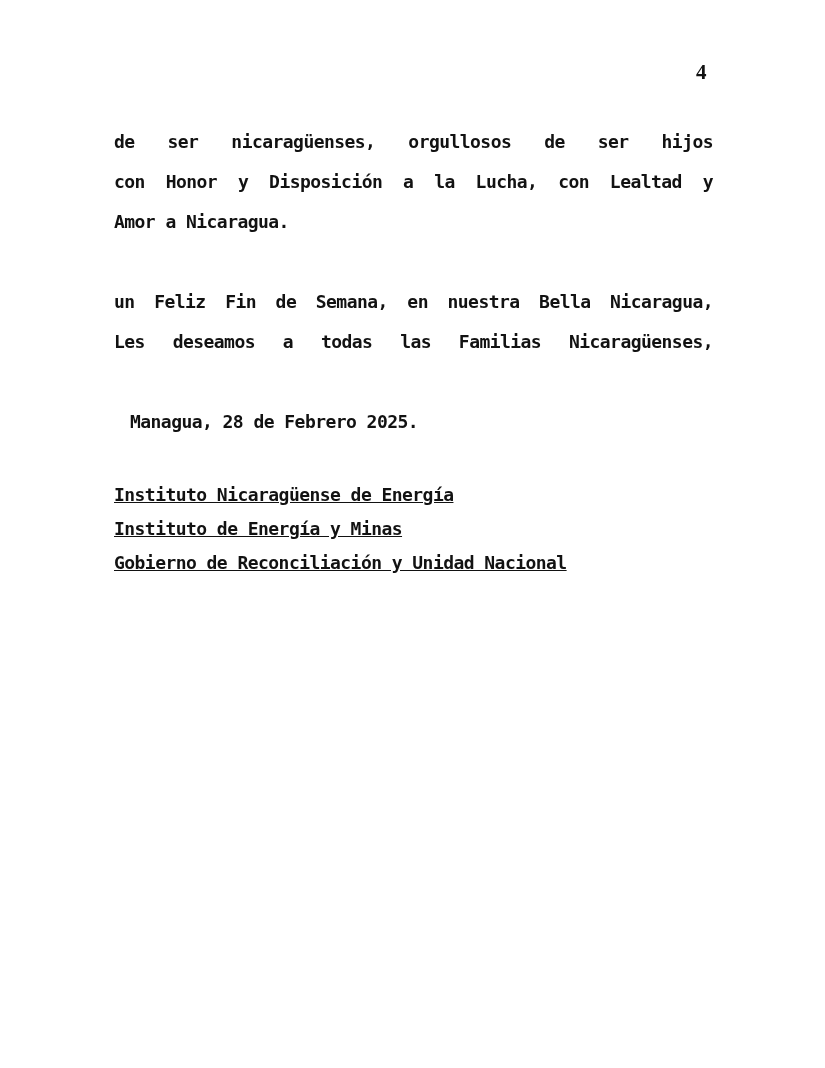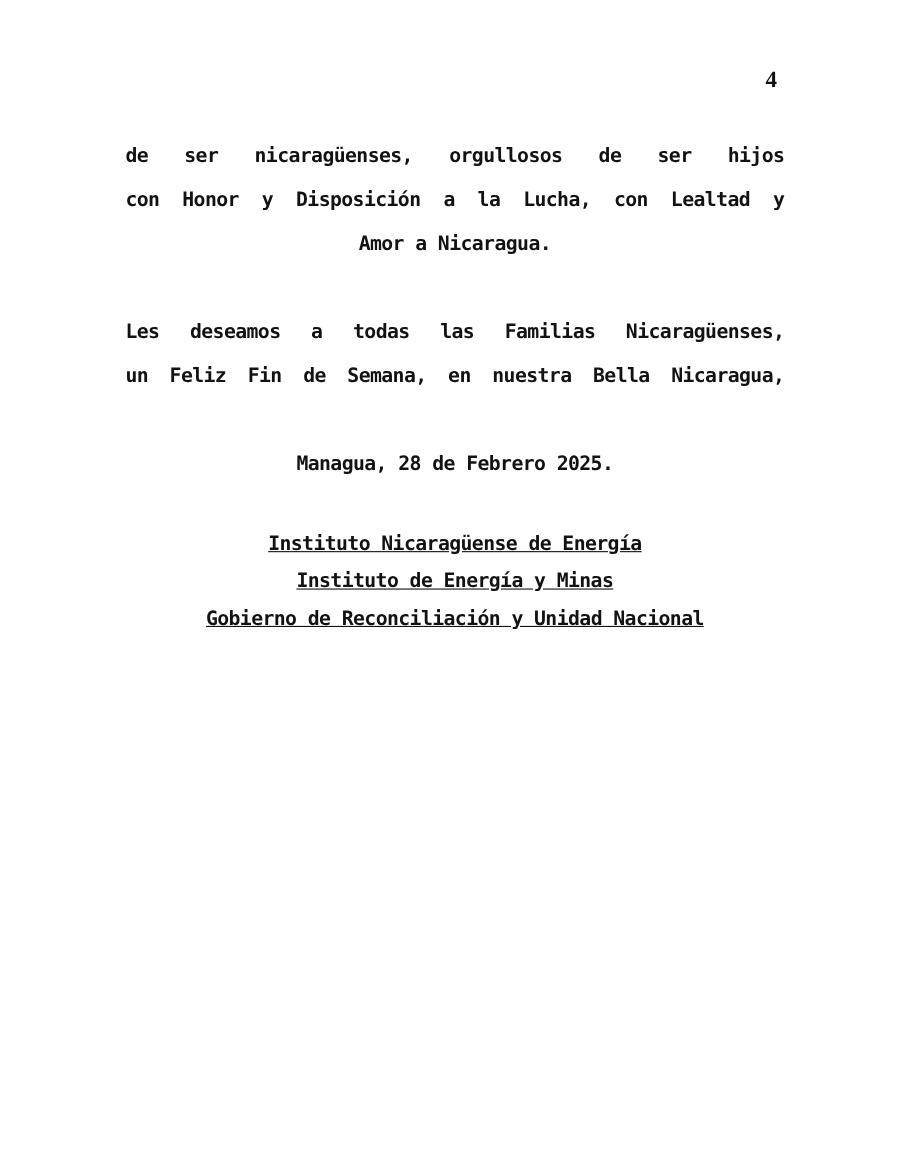--- a/index.html
+++ b/index.html
@@ -45,44 +45,44 @@
   .para { margin-bottom: 40px; }
 
   
   .jline {
     text-align: justify;
     text-align-last: justify;
     text-justify: inter-word;
     white-space: normal;
   }
 
-  .lline { text-align: center; }
+  .lline { text-align: left; }
 
-  .dateline { margin-bottom: 36px; }
+  .dateline { margin-bottom: 36px; margin-left: 16px; }
 
   .signature { line-height: 34px; text-decoration: underline; }
 </style>
 </head>
 <body>
 
 <div class="page">
 
   <div class="page-number">4</div>
 
   <div class="body-text">
 
     <div class="para">
       <div class="jline">de ser nicaragüenses, orgullosos de ser hijos</div>
       <div class="jline">con Honor y Disposición a la Lucha, con Lealtad y</div>
       <div class="lline">Amor a Nicaragua.</div>
     </div>
 
     <div class="para">
+      <div class="jline">un Feliz Fin de Semana, en nuestra Bella Nicaragua,</div>
       <div class="jline">Les deseamos a todas las Familias Nicaragüenses,</div>
-      <div class="jline">un Feliz Fin de Semana, en nuestra Bella Nicaragua,</div>
     </div>
 
     <div class="dateline lline">Managua, 28 de Febrero 2025.</div>
 
     <div class="signature">
       <div class="lline">Instituto Nicaragüense de Energía</div>
       <div class="lline">Instituto de Energía y Minas</div>
       <div class="lline">Gobierno de Reconciliación y Unidad Nacional</div>
     </div>
 

